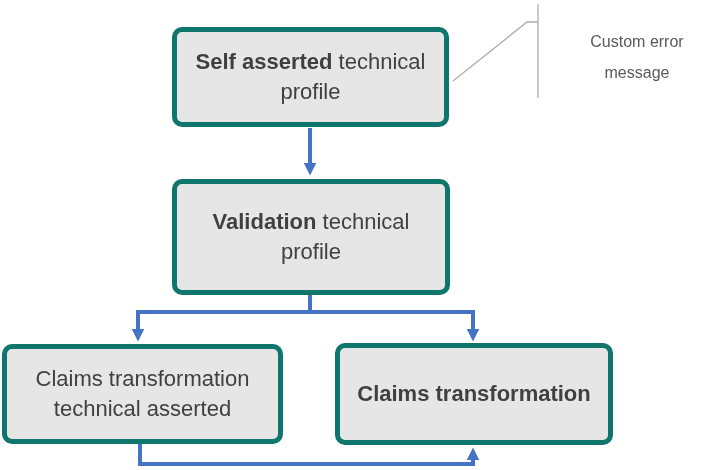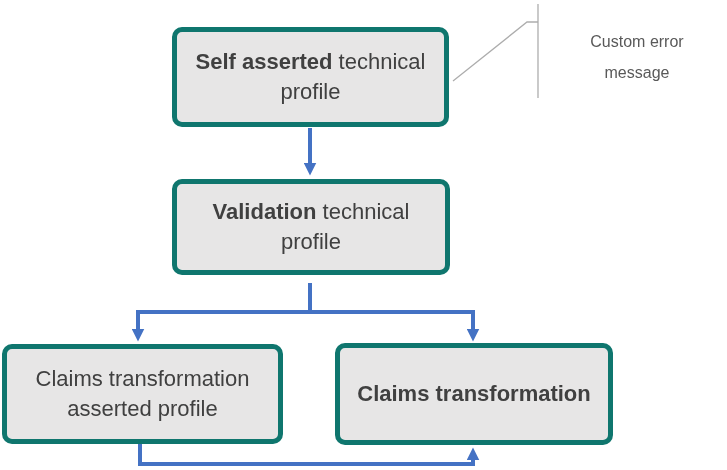--- a/index.html
+++ b/index.html
@@ -34,21 +34,21 @@
     justify-content: center;
     align-items: center;
     text-align: center;
     color: #404040;
     font-size: 22px;
     line-height: 30px;
   }
   .node .line { white-space: pre; }
   .node strong { font-weight: bold; }
   #node-self-asserted { left: 172px; top: 27px;  width: 277px; height: 100px; }
-  #node-validation    { left: 172px; top: 179px; width: 278px; height: 96px; }
+  #node-validation    { left: 172px; top: 179px; width: 278px; height: 116px; }
   #node-claims-tp     { left: 2px;   top: 344px; width: 281px; height: 100px; }
   #node-claims-xform  { left: 335px; top: 343px; width: 278px; height: 102px; }
   .callout-text {
     position: absolute;
     left: 549px;
     top: 26px;
     width: 176px;
     text-align: center;
     color: #595959;
     font-size: 16px;
@@ -84,21 +84,21 @@
     <div class="line"><span>profile</span></div>
   </div>
 
   <div class="node" id="node-validation">
     <div class="line"><strong>Validation</strong><span> technical</span></div>
     <div class="line"><span>profile</span></div>
   </div>
 
   <div class="node" id="node-claims-tp">
     <div class="line"><span>Claims transformation</span></div>
-    <div class="line"><span>asserted profile</span></div>
+    <div class="line"><span>technical asserted</span></div>
   </div>
 
   <div class="node" id="node-claims-xform">
     <div class="line"><strong>Claims transformation</strong></div>
   </div>
 
   <div class="callout-text">
     <div>Custom error</div>
     <div>message</div>
   </div>

